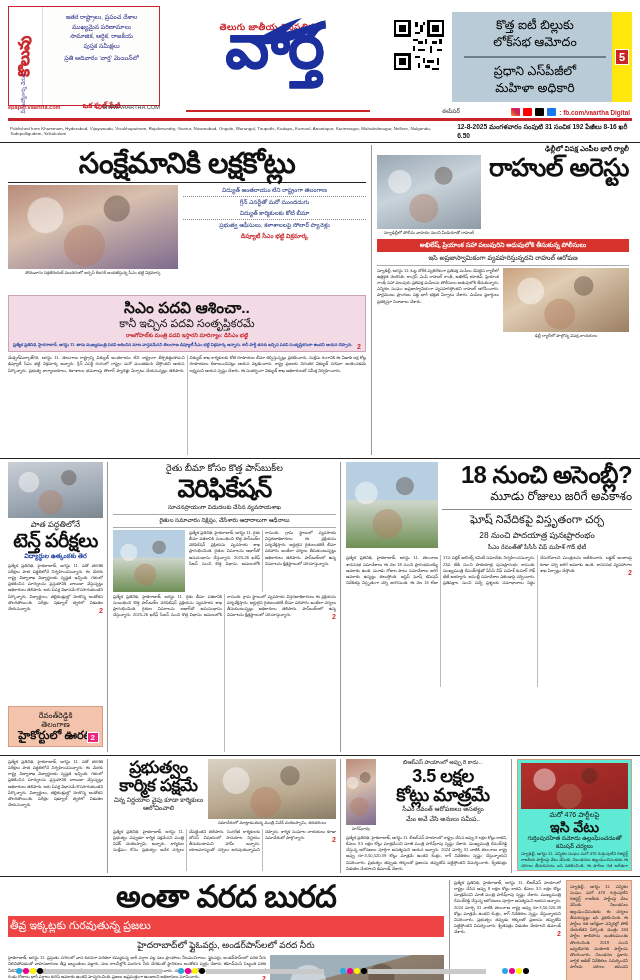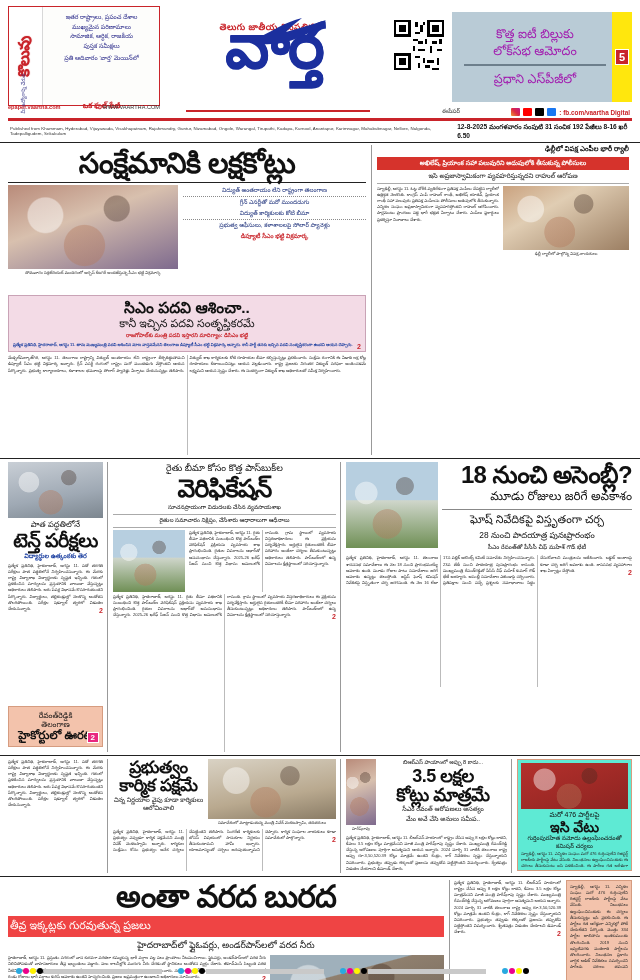--- a/index.html
+++ b/index.html
@@ -53,21 +53,21 @@
   }
   .mast-rule { position: absolute; left: 26px; right: 18px; bottom: 6px; height: 2px; background: #c9242a; }
 
   .mast-right { width: 244px; position: relative; display: flex; padding-left: 6px; }
   .qr { width: 50px; height: 50px; margin-top: 14px; margin-right: 8px; background: #fff; }
   .mast-box {
     flex: 1; background: #b9cbd6; border: 0; position: relative; height: 90px;
     margin-top: 6px; display: flex; flex-direction: column; justify-content: center;
     padding: 4px 22px 4px 8px;
   }
-  .mast-box .l { font-size: 12.5px; color: #a21caf; text-align: center; line-height: 1.35; }
+  .mast-box .l { font-size: 12.5px; color: #000000; text-align: center; line-height: 1.35; }
   .mast-box .divider { height: 2px; background: #6d7f8c; margin: 5px 4px; }
   .mast-pagetab {
     position: absolute; right: 0; top: 0; width: 20px; height: 90px; background: #ffe70d;
     display: flex; align-items: center; justify-content: center;
   }
   .mast-pagenum {
     background: #c9242a; color: #fff; font-size: 11px; font-weight: bold;
     padding: 1px 3px; border: 1px solid #fff;
   }
   .mast-right-foot {
@@ -310,20 +310,21 @@
             <rect x="10" y="18" width="1" height="2"></rect>
           <rect x="13" y="19" width="2" height="1"></rect>
             <rect x="16" y="20" width="3" height="1"></rect>
         </g>
       </svg>
       <div class="mast-box">
         <div class="l">కొత్త ఐటీ బిల్లుకు</div>
         <div class="l">లోక్‌సభ ఆమోదం</div>
         <div class="divider"></div>
         <div class="l">ప్రధాని ఎస్‌పీజీలో</div>
+        <div class="l">మహిళా అధికారి</div>
         <div class="mast-pagetab">
           <span class="mast-pagenum">5</span>
         </div>
       </div>
       <div class="mast-epaper-lbl">ఈపేపర్</div>
       <div class="mast-right-foot">
         <span class="soc" style="background:linear-gradient(45deg,#f09433,#dc2743,#bc1888)"></span>
         <span class="soc" style="background:#ff0000"></span>
         <span class="soc" style="background:#000"></span>
         <span class="soc" style="background:#1877f2"></span>
@@ -365,20 +366,27 @@
         <div class="body-txt"><span class="lead">ప్రత్యేక ప్రతినిధి, హైదరాబాద్, ఆగస్టు 11. తాను ముఖ్యమంత్రి పదవి ఆశించిన మాట వాస్తవమేనని తెలంగాణ డిప్యూటీ సీఎం భట్టి విక్రమార్క అన్నారు. కానీ పార్టీ తనకు ఇచ్చిన పదవి సంతృప్తికరంగా ఉందని ఆయన చెప్పారు.</span><span class="cont">2</span></div>
       </div>
 
       <div class="body-txt two-col" style="margin-top:3px;height:100px;overflow:hidden">
         <span>మేడ్చల్‌మల్కాజ్‌గిరి, ఆగస్టు 11. తెలంగాణ రాష్ట్రాన్ని విద్యుత్ అంతరాయం లేని రాష్ట్రంగా తీర్చిదిద్దుతామని డిప్యూటీ సీఎం భట్టి విక్రమార్క అన్నారు. గ్రీన్ ఎనర్జీ రంగంలో రాష్ట్రం మరో ముందడుగు వేస్తోందని ఆయన పేర్కొన్నారు. ప్రభుత్వ కార్యాలయాలు, కళాశాలల భవనాలపై సోలార్ ప్యానెళ్లు ఏర్పాటు చేయనున్నట్లు తెలిపారు. విద్యుత్ శాఖ కార్మికులకు కోటి రూపాయల బీమా కల్పిస్తున్నట్లు ప్రకటించారు. సంక్షేమ రంగానికి ఈ ఏడాది లక్ష కోట్ల రూపాయలు కేటాయించినట్లు ఆయన వెల్లడించారు. రాష్ట్ర ప్రజలకు నిరంతర విద్యుత్ సరఫరా అందించడమే లక్ష్యమని ఆయన స్పష్టం చేశారు. ఈ సందర్భంగా విద్యుత్ శాఖ అధికారులతో సమీక్ష నిర్వహించారు.</span>
       </div>
     </div>
 
     <div class="tr">
       <div class="tr-head">ఢిల్లీలో విపక్ష ఎంపీల భారీ ర్యాలీ</div>
+      <div class="tr-flex">
+        <div class="tr-ph">
+          <div class="ph"></div>
+          <div class="cap">న్యూఢిల్లీలో పోలీసు వాహనం నుంచి మీడియాతో రాహుల్</div>
+        </div>
+        <div class="tr-big">రాహుల్ అరెస్టు</div>
+      </div>
       <div class="redband">అఖిలేష్, ప్రియాంక సహా పలువురిని అదుపులోకి తీసుకున్న పోలీసులు</div>
       <div class="subline">ఇసి అప్రజాస్వామికంగా వ్యవహరిస్తున్నదని రాహుల్ ఆరోపణ</div>
       <div class="tr-flex" style="margin-top:2px">
         <div class="body-txt" style="width:122px;height:74px;overflow:hidden">
           <span>న్యూఢిల్లీ, ఆగస్టు 11. ఓట్ల చోరీకి వ్యతిరేకంగా ప్రతిపక్ష ఎంపీలు చేపట్టిన ర్యాలీలో ఉద్రిక్తత నెలకొంది. కాంగ్రెస్ ఎంపీ రాహుల్ గాంధీ, అఖిలేష్ యాదవ్, ప్రియాంక గాంధీ సహా పలువురు ప్రతిపక్ష ఎంపీలను పోలీసులు అదుపులోకి తీసుకున్నారు. ఎన్నికల సంఘం అప్రజాస్వామికంగా వ్యవహరిస్తోందని రాహుల్ ఆరోపించారు. పార్లమెంటు ప్రాంగణం వద్ద భారీ భద్రత ఏర్పాటు చేశారు. ఎంపీలు ప్లకార్డులు ప్రదర్శిస్తూ నినాదాలు చేశారు.</span>
         </div>
         <div style="flex:1">
           <div class="ph crowd" style="height:64px"></div>
           <div class="cap">ఢిల్లీ ర్యాలీలో పాల్గొన్న విపక్ష నాయకులు</div>
         </div>

